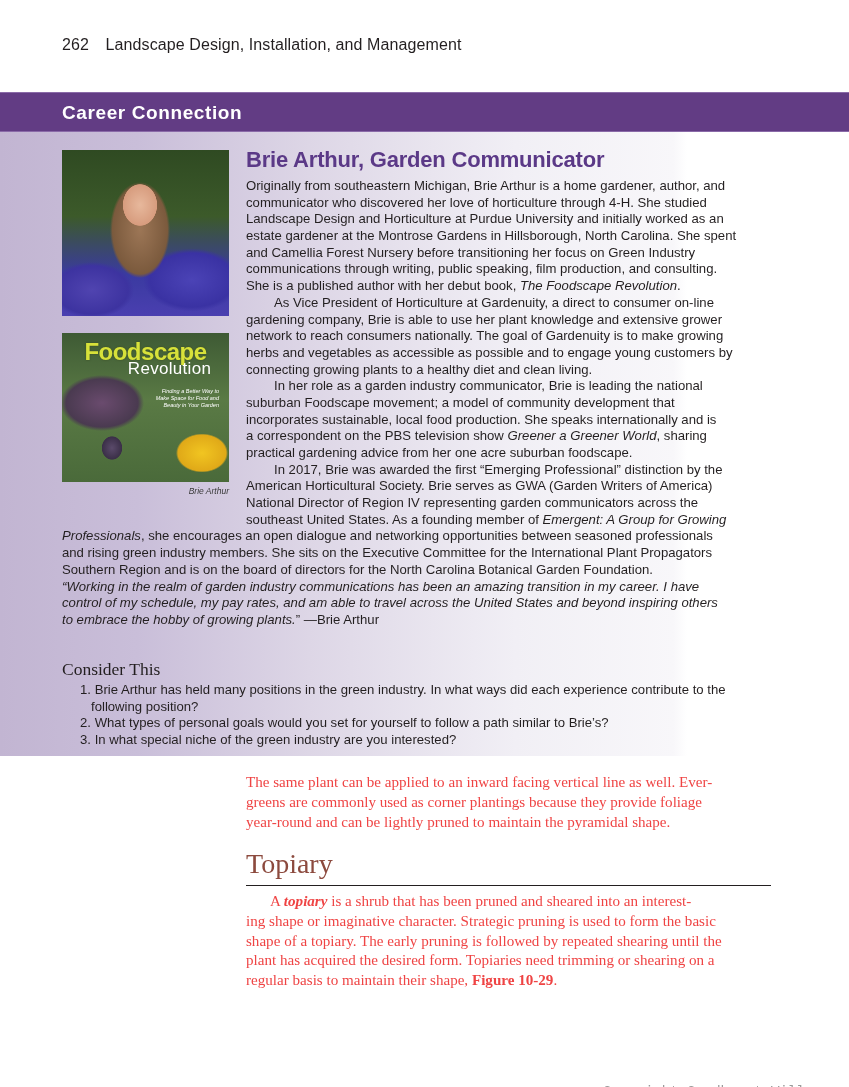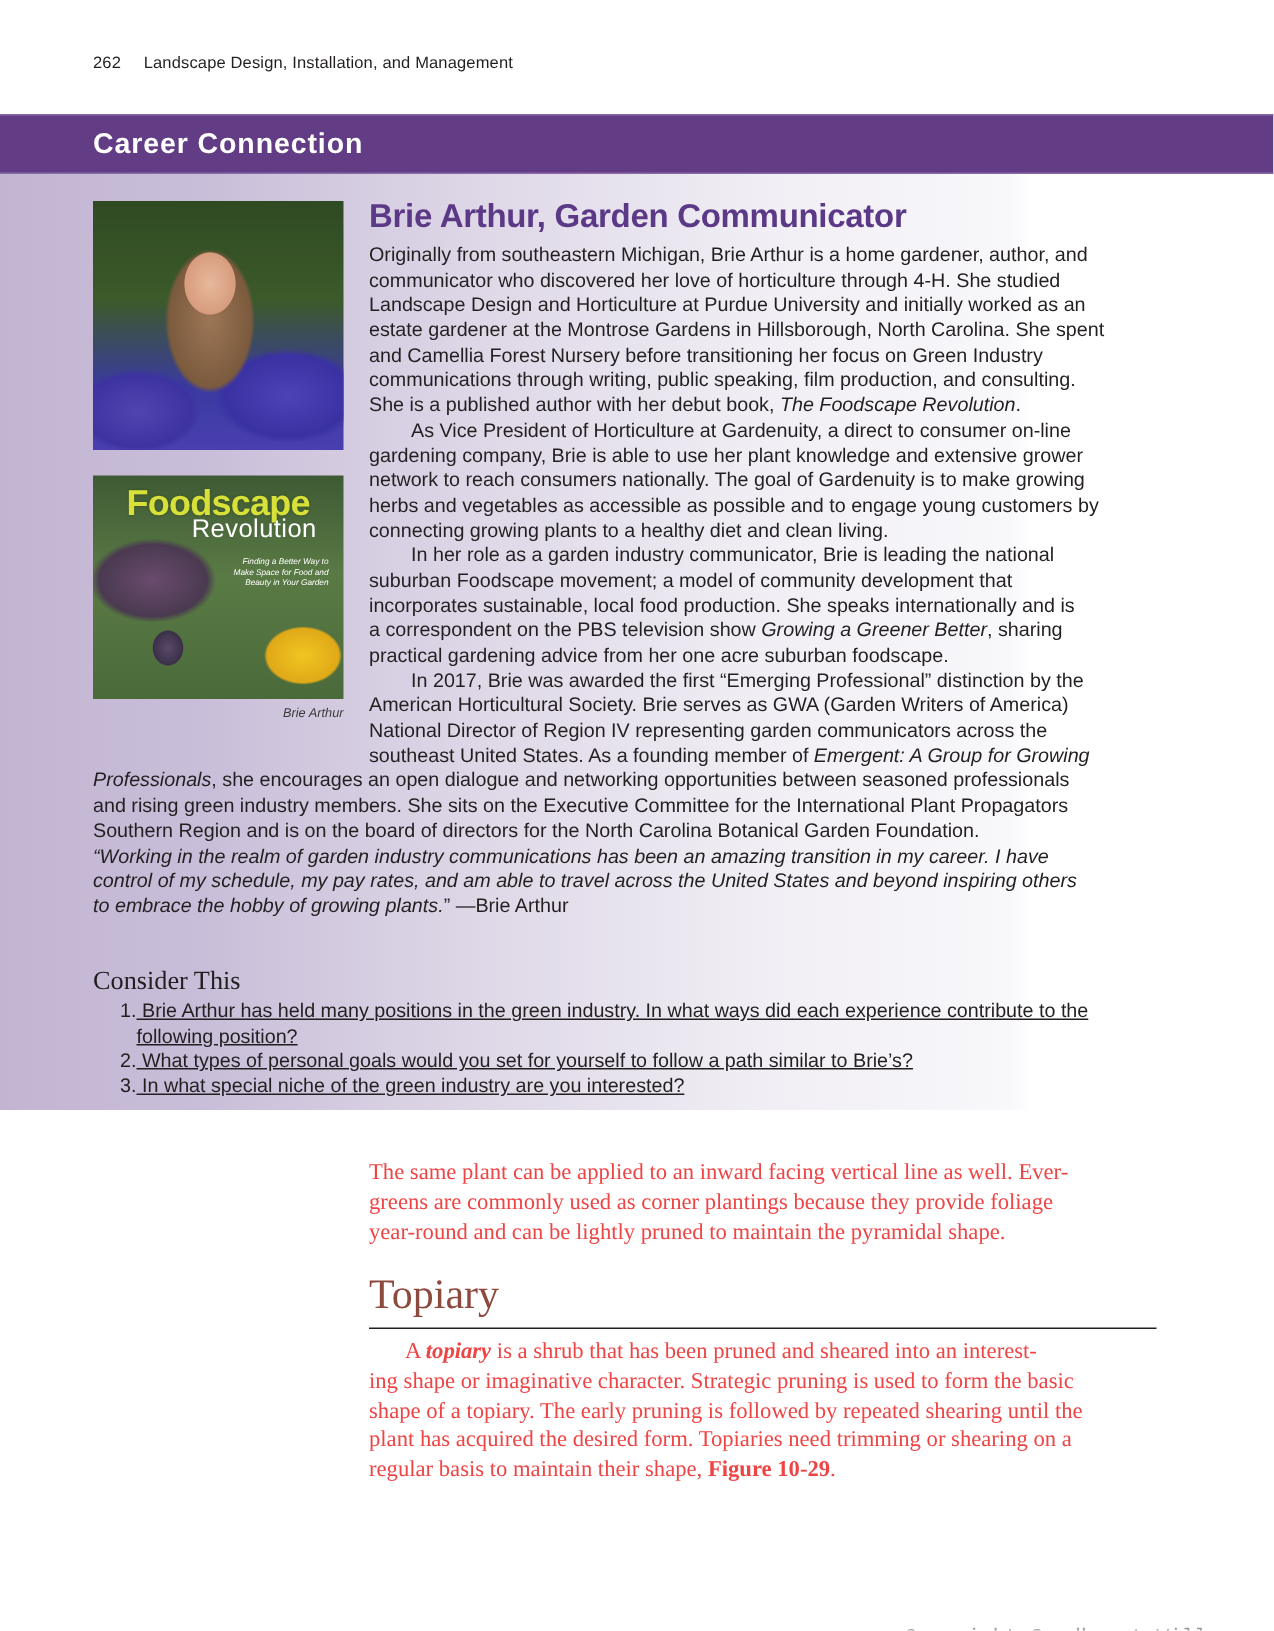--- a/index.html
+++ b/index.html
@@ -1,19 +1,19 @@
 <!DOCTYPE html>
 <html><head>
 <meta charset="utf-8">
 <style>
   html, body { margin:0; padding:0; }
   body { width:849px; height:1087px; background:#ffffff; position:relative; overflow:hidden; font-family:"Liberation Sans", sans-serif; color:#231f20; }
-  .running-head { position:absolute; left:62px; top:36px; font-size:11px; color:#231f20; letter-spacing:0.1px; }
+  .running-head { position:absolute; left:62px; top:36px; font-size:16px; color:#231f20; letter-spacing:0.1px; }
   .running-head .pg { margin-right:12px; }
-  .career-box { position:absolute; left:0; top:76px; width:687px; height:664px;
+  .career-box { position:absolute; left:0; top:92px; width:687px; height:664px;
     background:linear-gradient(to right, #c2b5d2 0%, #c9bed9 20%, #ddd6e6 45%, #f1eff5 75%, #f8f7fa 98%, #ffffff 100%); }
   .career-bar { position:absolute; left:0; top:0; width:849px; height:40px; background:#623c84; border-top:1px solid #8a6aa8; border-bottom:1px solid #8a6aa8; box-sizing:border-box; }
   .career-bar .label { position:absolute; left:62px; top:9px; font-size:19px; font-weight:bold; color:#ffffff; letter-spacing:0.6px; }
   .photo { position:absolute; left:62px; width:167px; overflow:hidden; }
   .photo-portrait { top:58px; height:166px; background:
       radial-gradient(ellipse 28px 34px at 78px 55px, #e7b89c 0%, #d79c7e 60%, rgba(0,0,0,0) 62%),
       radial-gradient(ellipse 50px 80px at 78px 80px, #9c7656 0%, #7b5a3d 55%, rgba(0,0,0,0) 60%),
       radial-gradient(ellipse 70px 45px at 130px 130px, #4b43b6 0%, #3a32a3 60%, rgba(0,0,0,0) 70%),
       radial-gradient(ellipse 60px 40px at 30px 140px, #5044b0 0%, #3d33a0 60%, rgba(0,0,0,0) 70%),
       linear-gradient(to bottom, #2f4a22 0%, #3c5a2a 40%, #3a3aa0 75%, #4a3fb0 100%); }
@@ -26,21 +26,21 @@
   .book-title-2 { position:absolute; left:0; width:167px; text-align:center; top:26px; font-size:17px; color:#ffffff; letter-spacing:0.3px;padding-left:24px; }
   .book-tag { position:absolute; right:10px; top:55px; width:70px; text-align:right; font-size:5.5px; line-height:7px; font-style:italic; color:#ffffff; }
   .photo-credit { position:absolute; left:62px; width:167px; top:394px; text-align:right; font-size:8.5px; font-style:italic; color:#3a3a3a; }
   .career-title { position:absolute; left:246px; top:55px; font-size:22px; font-weight:bold; color:#5b3987; letter-spacing:-0.2px; }
   .bio { position:absolute; left:62px; top:86px; width:720px; font-size:13.15px; line-height:16.7px; color:#231f20; }
   .bio .ln { white-space:nowrap; height:16.7px; }
   .bio .ind-col { padding-left:184px; }
   .bio .ind-para { padding-left:212px; }
   .bio i { font-style:italic; }
   .consider-head { position:absolute; left:62px; top:567px; font-family:"Liberation Serif", serif; font-size:17.5px; color:#231f20; }
-  .consider-list { position:absolute; left:62px; top:590px; width:720px; font-size:13.15px; line-height:16.7px;text-decoration:underline; }
+  .consider-list { position:absolute; left:62px; top:590px; width:720px; font-size:13.15px; line-height:16.7px; }
   .consider-list .ln { white-space:nowrap; height:16.7px; }
   .consider-list .num { display:inline-block; width:29px; text-align:right; padding-right:0; }
   .consider-list .cont { padding-left:29px; }
   .body-text { position:absolute; left:246px; width:525px; font-family:"Liberation Serif", serif; font-size:15.1px; line-height:19.8px; color:#ef4444; text-align:justify; }
   .body-text .ln { white-space:nowrap; height:19.8px; }
   .body-text .indent { padding-left:24px; }
   .section-head { position:absolute; left:246px; top:848px; font-family:"Liberation Serif", serif; font-size:28px; color:#8c4a3e; }
   .section-rule { position:absolute; left:246px; top:885px; width:525px; height:1px; background:#231f20; }
   .copyright { position:absolute; left:603px; top:1084px; font-size:14px; color:#9a9a9a;font-family:Liberation Mono, monospace; }
 </style>
@@ -76,21 +76,21 @@
     <div class="ln ind-col">communications through writing, public speaking, film production, and consulting.</div>
     <div class="ln ind-col"><span>She is a published author with her debut book, </span><i>The Foodscape Revolution</i><span>.</span></div>
     <div class="ln ind-para">As Vice President of Horticulture at Gardenuity, a direct to consumer on-line</div>
     <div class="ln ind-col">gardening company, Brie is able to use her plant knowledge and extensive grower</div>
     <div class="ln ind-col">network to reach consumers nationally. The goal of Gardenuity is to make growing</div>
     <div class="ln ind-col">herbs and vegetables as accessible as possible and to engage young customers by</div>
     <div class="ln ind-col">connecting growing plants to a healthy diet and clean living.</div>
     <div class="ln ind-para">In her role as a garden industry communicator, Brie is leading the national</div>
     <div class="ln ind-col">suburban Foodscape movement; a model of community development that</div>
     <div class="ln ind-col">incorporates sustainable, local food production. She speaks internationally and is</div>
-    <div class="ln ind-col"><span>a correspondent on the PBS television show </span><i>Growing a Greener Better</i><span>, sharing</span></div>
+    <div class="ln ind-col"><span>a correspondent on the PBS television show </span><i>Greener a Greener World</i><span>, sharing</span></div>
     <div class="ln ind-col">practical gardening advice from her one acre suburban foodscape.</div>
     <div class="ln ind-para">In 2017, Brie was awarded the first “Emerging Professional” distinction by the</div>
     <div class="ln ind-col">American Horticultural Society. Brie serves as GWA (Garden Writers of America)</div>
     <div class="ln ind-col">National Director of Region IV representing garden communicators across the</div>
     <div class="ln ind-col"><span>southeast United States. As a founding member of </span><i>Emergent: A Group for Growing</i></div>
     <div class="ln"><i>Professionals</i><span>, she encourages an open dialogue and networking opportunities between seasoned professionals</span></div>
     <div class="ln">and rising green industry members. She sits on the Executive Committee for the International Plant Propagators</div>
     <div class="ln">Southern Region and is on the board of directors for the North Carolina Botanical Garden Foundation.</div>
     <div class="ln"><i>“Working in the realm of garden industry communications has been an amazing transition in my career. I have</i></div>
     <div class="ln"><i>control of my schedule, my pay rates, and am able to travel across the United States and beyond inspiring others</i></div>

